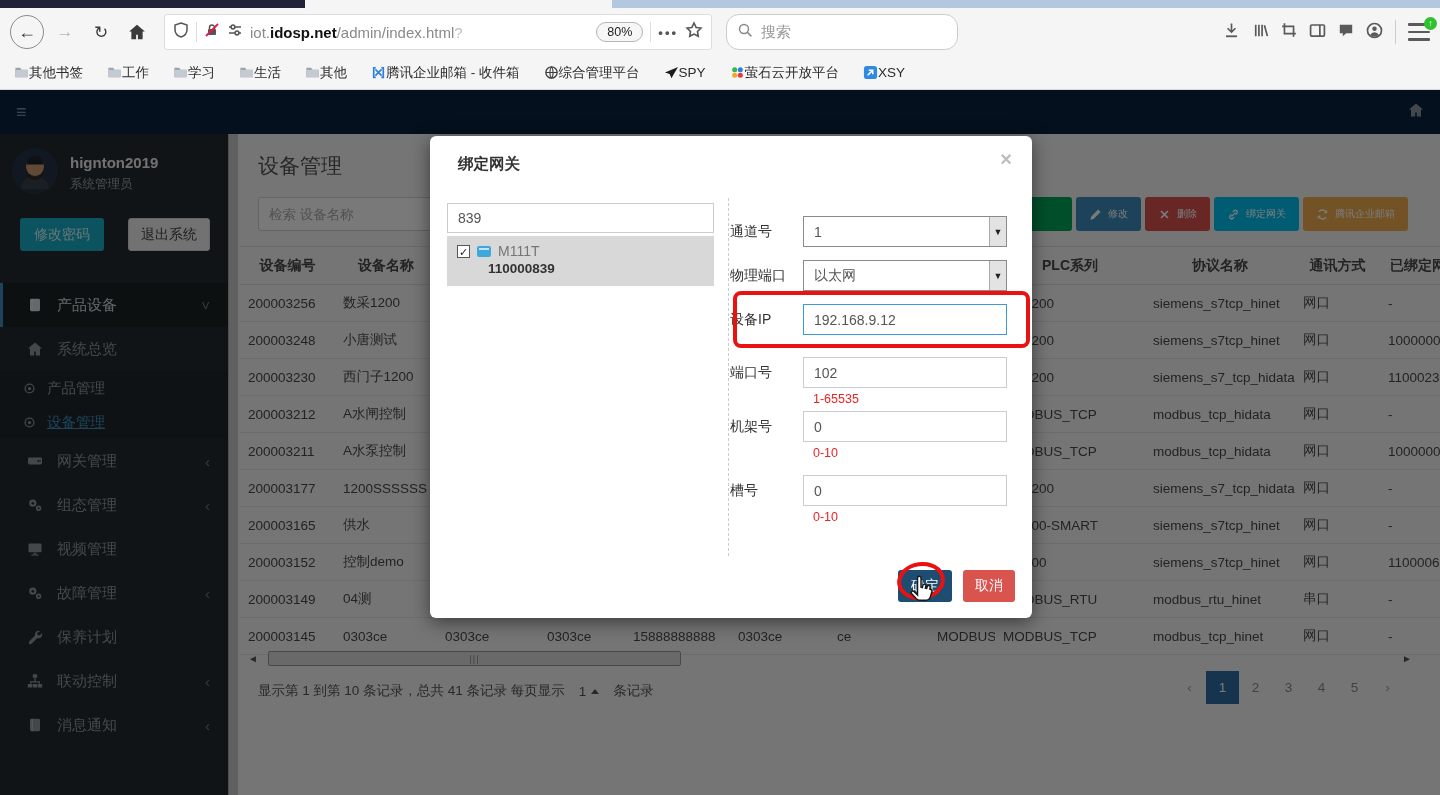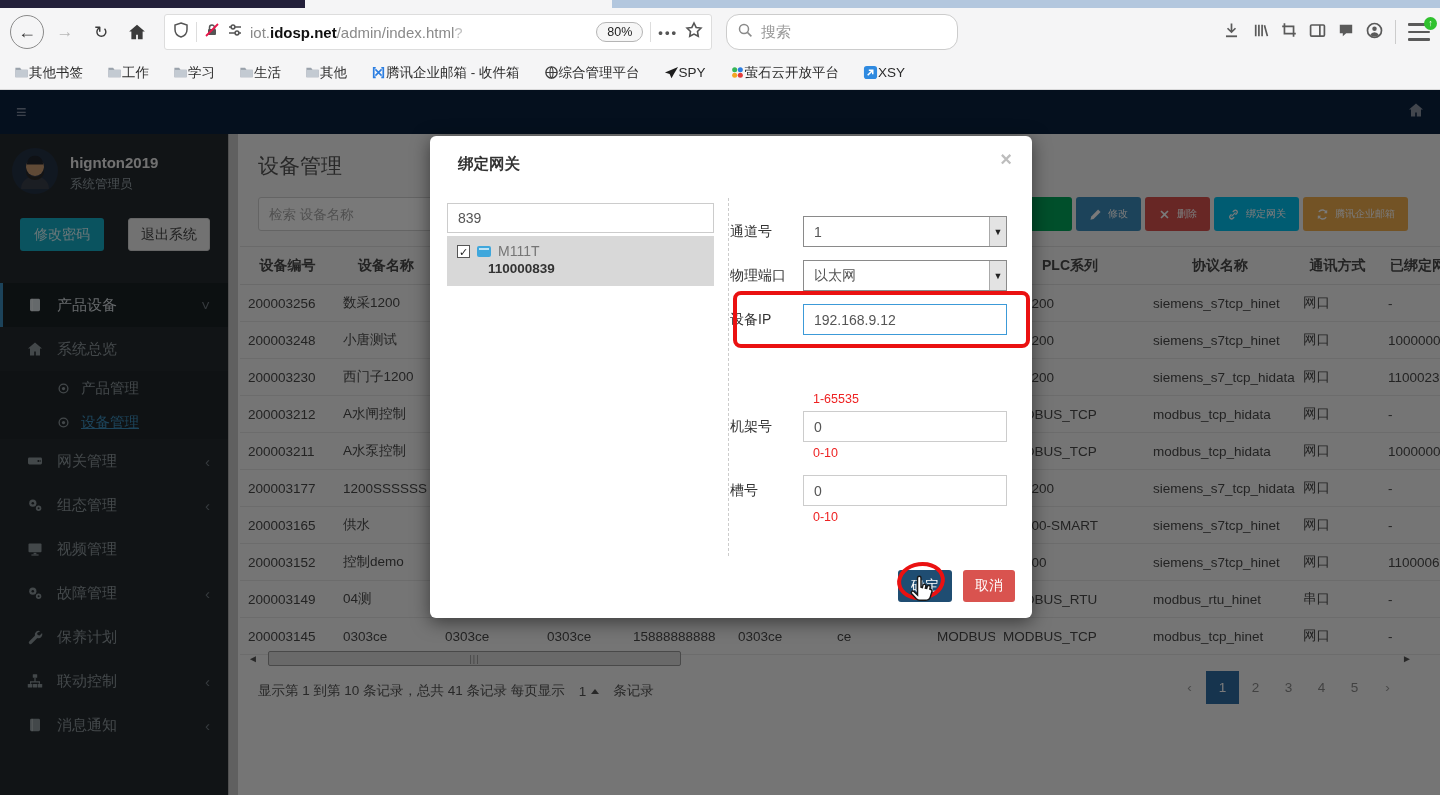--- a/index.html
+++ b/index.html
@@ -42,21 +42,21 @@
   .urole{font-size:12.5px;color:#97a2a8;margin-top:5px}
   .sb-btns{display:flex;gap:24px;padding:10px 18px 0 20px}
   .btn-pwd{width:86px;height:33px;background:#16aec6;color:#d8f6fb;border:none;border-radius:3px;font-size:14px}
   .btn-out{width:84px;height:33px;background:#efefef;color:#444;border:1px solid #d5d5d5;border-radius:3px;font-size:14px}
   .menu{margin-top:32px}
   .mi{display:flex;align-items:center;height:44px;padding-left:26px;font-size:15px;position:relative}
   .mi .mic{width:17px;margin-right:14px;display:flex;justify-content:center}
   .mi .chev{position:absolute;right:18px;color:#707a80;font-size:15px}
   .mi.active{background:#1b2225;border-left:3px solid #3c8dbc;padding-left:23px;color:#d4dbdf}
   .submenu{background:#20272b}
-  .smi{display:flex;align-items:center;height:34px;padding-left:56px;font-size:14.5px;color:#8d979c}
+  .smi{display:flex;align-items:center;height:34px;padding-left:22px;font-size:14.5px;color:#8d979c}
   .smi .mic{width:14px;margin-right:11px;display:flex;justify-content:center}
   .smi.active a{color:#3c8dbc;text-decoration:underline}
   .smi a{color:inherit;text-decoration:none}
 
   .main{position:absolute;top:44px;left:238px;right:0;bottom:0}
   .pgtitle{position:absolute;left:20px;top:18px;font-size:21px;color:#555}
   .pgsearch{position:absolute;left:20px;top:63px;width:198px;height:34px;border:1px solid #d2d2d2;border-radius:3px;background:#fdfdfd;font-size:13.5px;padding:0 10px;color:#555}
   .pgsearch::placeholder{color:#a8a8a8}
   .tbtns{position:absolute;right:32px;top:63px;display:flex;gap:4px;height:34px}
   .tbtn{display:flex;align-items:center;gap:6px;padding:0 13px;color:#fff;font-size:10px;border:none;border-radius:3px;white-space:nowrap}
@@ -689,20 +689,24 @@
         <span class="flabel">物理端口</span>
         <span class="fctl fselect">
           <input class="finput" value="以太网" style="">
           <span class="selarrow">▼</span>
         </span>
       </div>
       <div class="frow" style="top:168px">
         <span class="flabel">设备IP</span>
         <span class="fctl"><input class="finput focus" value="192.168.9.12" style=""></span>
       </div>
+      <div class="frow" style="top:221px">
+        <span class="flabel">端口号</span>
+        <span class="fctl"><input class="finput" value="102" style=""></span>
+      </div>
       <div class="fhint" style="top:256px">1-65535</div>
       <div class="frow" style="top:275px">
         <span class="flabel">机架号</span>
         <span class="fctl"><input class="finput" value="0" style=""></span>
       </div>
       <div class="fhint" style="top:310px">0-10</div>
       <div class="frow" style="top:339px">
         <span class="flabel">槽号</span>
         <span class="fctl"><input class="finput" value="0" style=""></span>
       </div>

